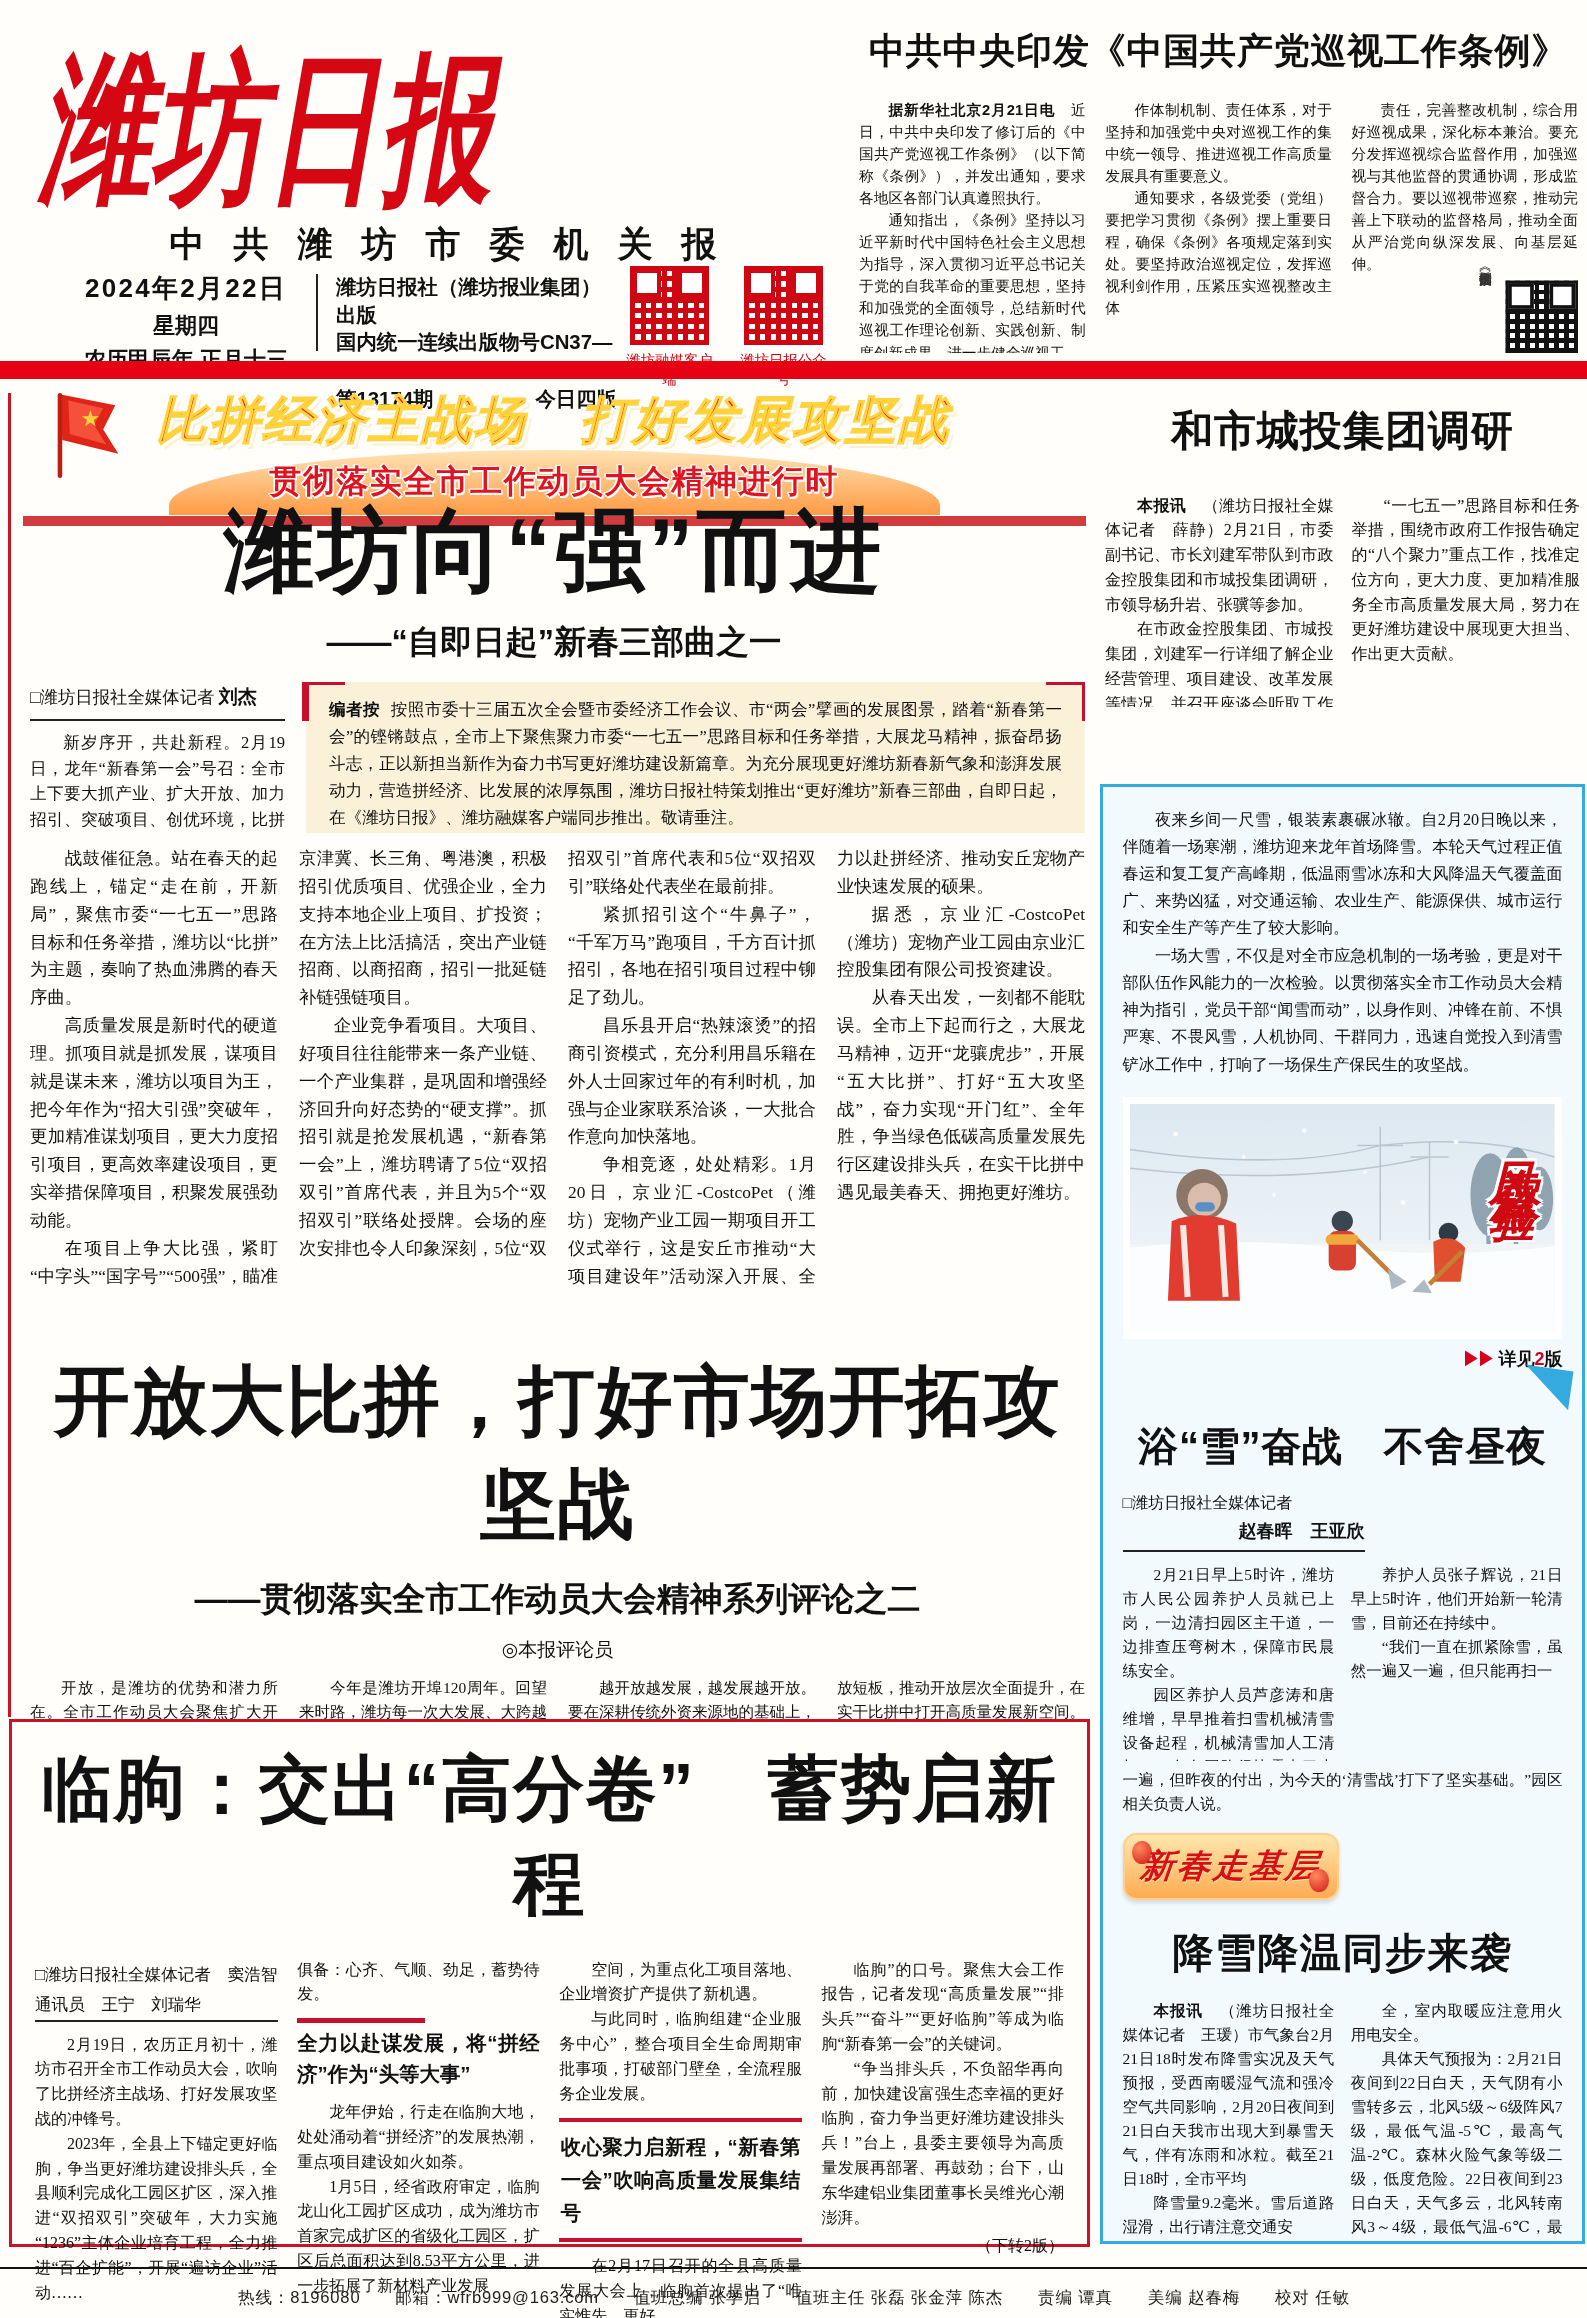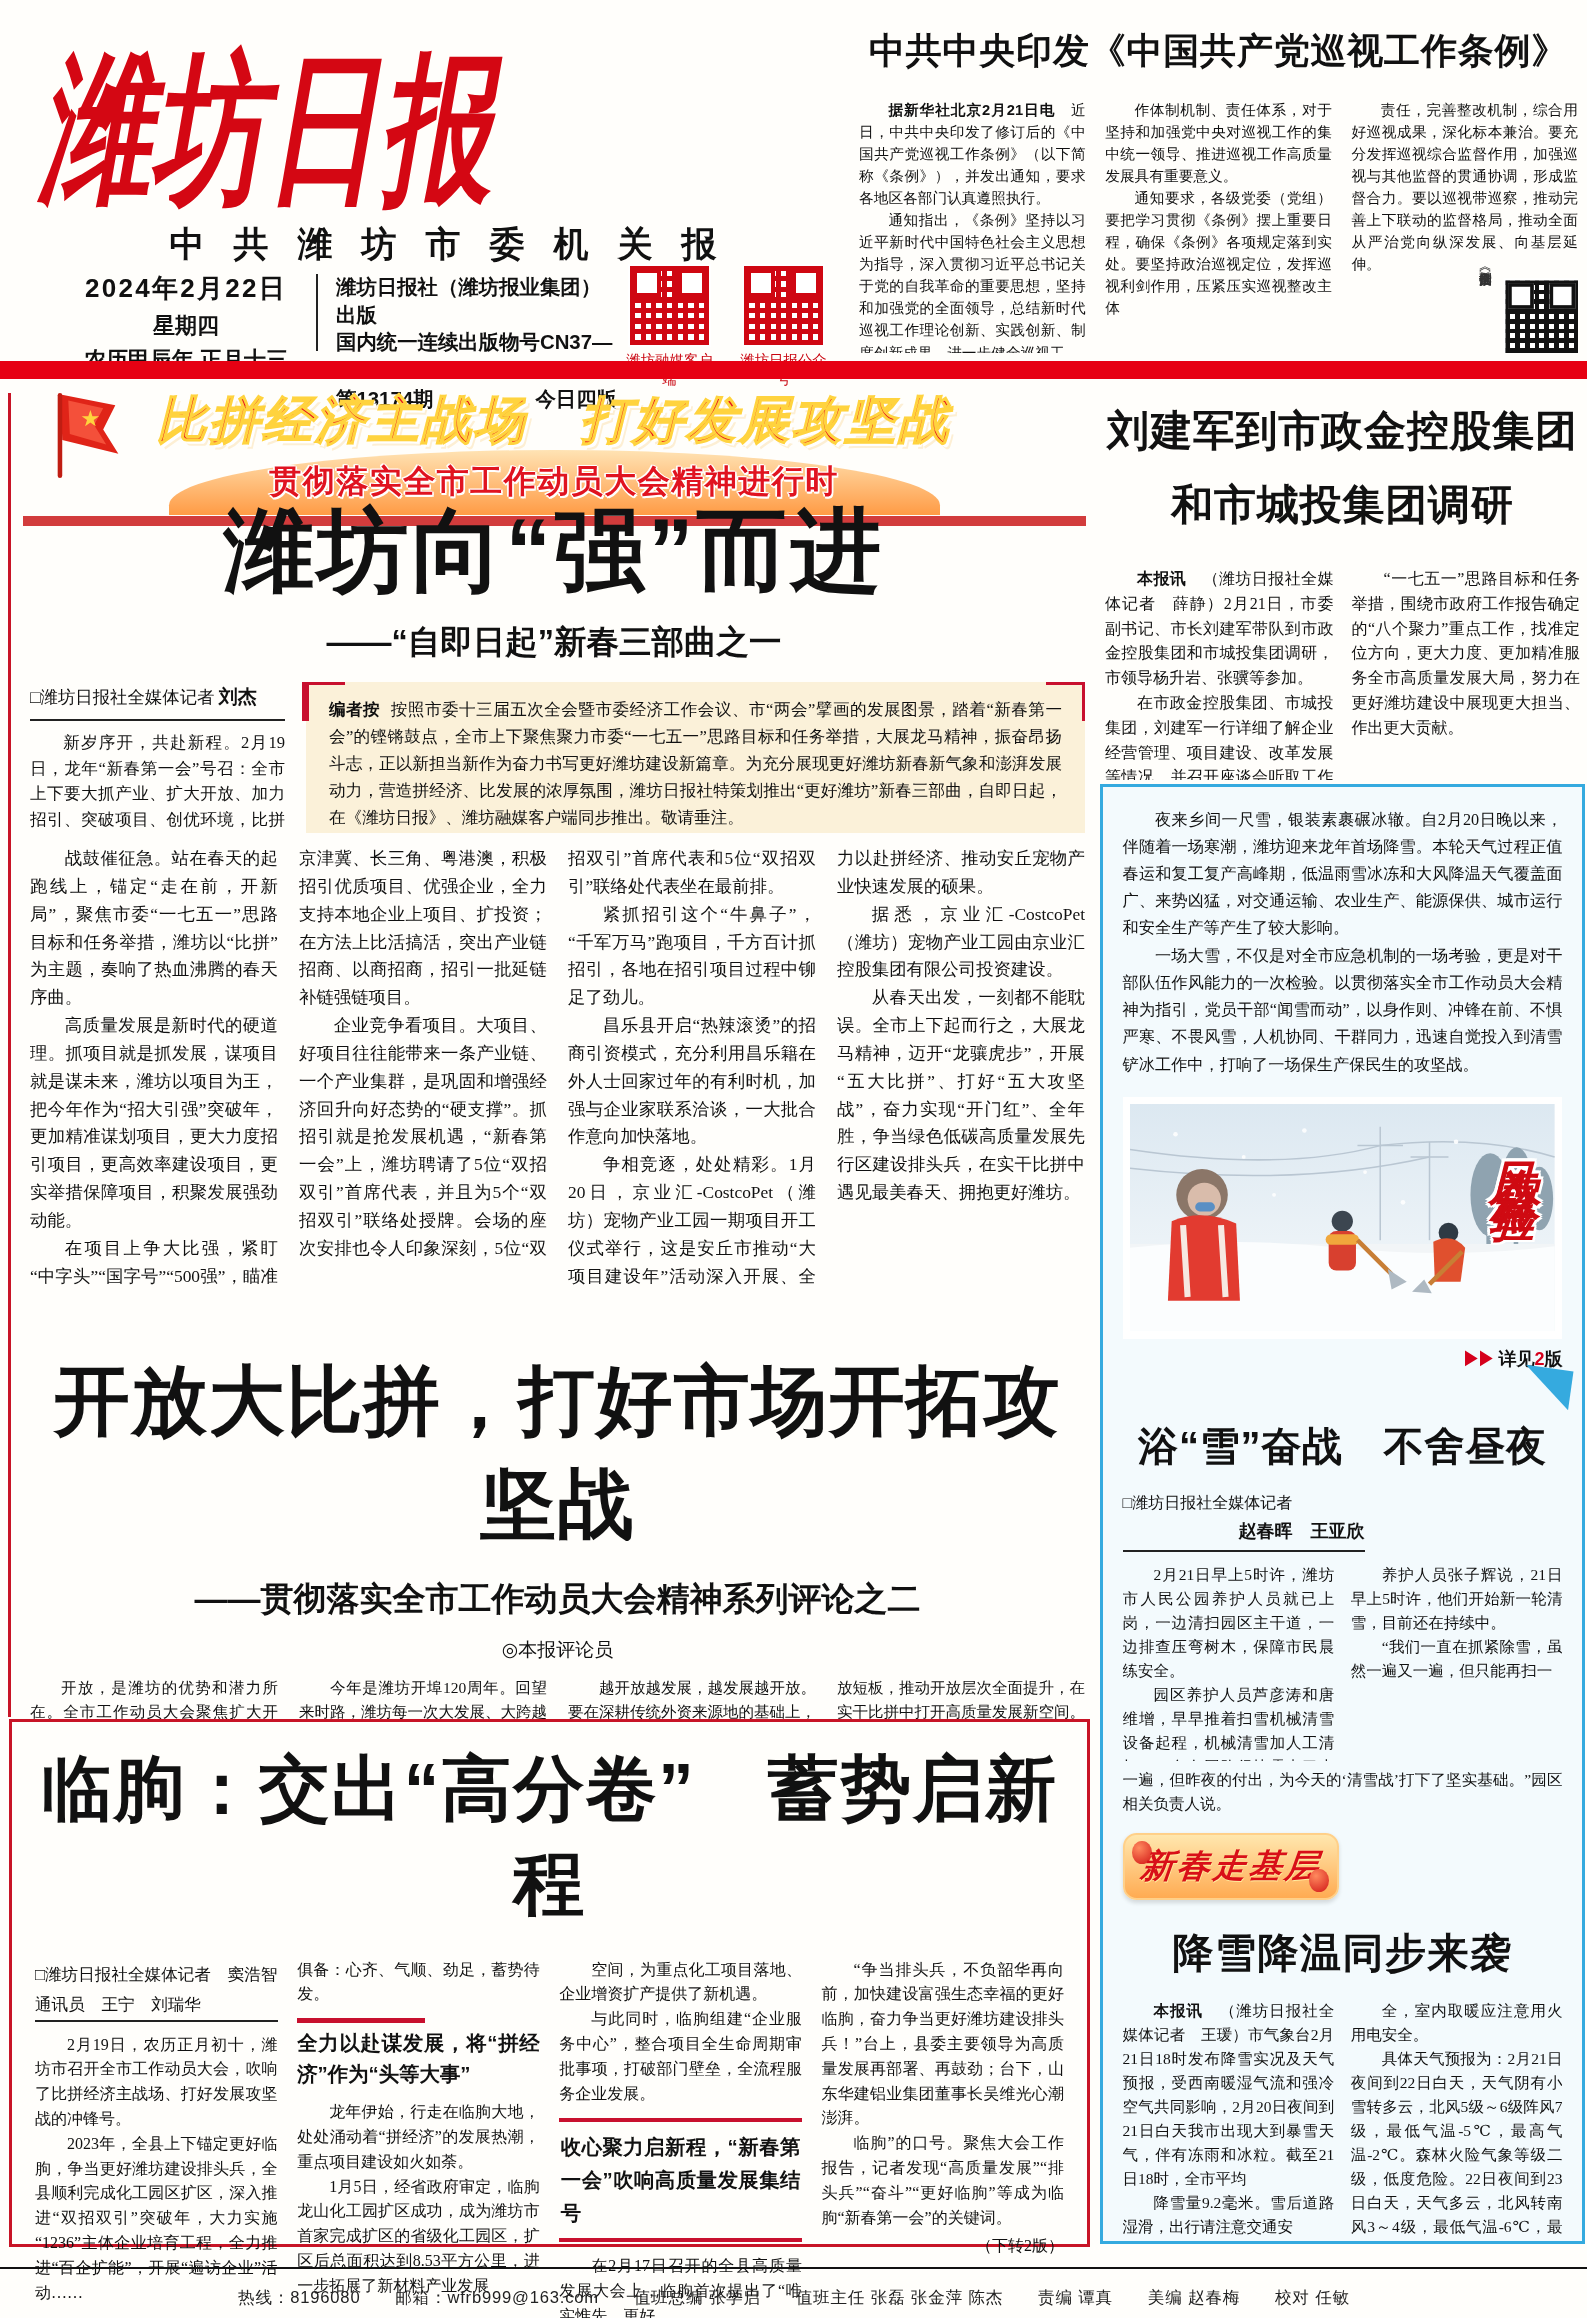--- a/index.html
+++ b/index.html
@@ -292,31 +292,30 @@
             <p>空间，为重点化工项目落地、企业增资扩产提供了新机遇。</p>
             <p>与此同时，临朐组建“企业服务中心”，整合项目全生命周期审批事项，打破部门壁垒，全流程服务企业发展。</p>
           </div>
         <div class="lq-sub2">收心聚力启新程，“新春第一会”吹响高质量发展集结号</div>
         <div>
             <p>在2月17日召开的全县高质量发展大会上，临朐首次提出了“唯实惟先　更好</p>
           </div>
       </div>
       <div class="lq-col">
         <div>
+            <p>临朐”的口号。聚焦大会工作报告，记者发现“高质量发展”“排头兵”“奋斗”“更好临朐”等成为临朐“新春第一会”的关键词。</p>
             <p>“争当排头兵，不负韶华再向前，加快建设富强生态幸福的更好临朐，奋力争当更好潍坊建设排头兵！”台上，县委主要领导为高质量发展再部署、再鼓劲；台下，山东华建铝业集团董事长吴维光心潮澎湃。</p>
-            <p>临朐”的口号。聚焦大会工作报告，记者发现“高质量发展”“排头兵”“奋斗”“更好临朐”等成为临朐“新春第一会”的关键词。</p>
           </div>
         <div class="lq-continued">（下转2版）</div>
       </div>
     </div>
   </div>
 
   <div class="liu">
     <h1>
-      <div>刘建军到市政金控股集团</div>
       <div>和市城投集团调研</div>
     </h1>
     <div class="liu-body">
       <div class="liu-col">
         <p><b>本报讯</b><span>　（潍坊日报社全媒体记者　薛静）2月21日，市委副书记、市长刘建军带队到市政金控股集团和市城投集团调研，市领导杨升岩、张骥等参加。</span></p>
         <p>在市政金控股集团、市城投集团，刘建军一行详细了解企业经营管理、项目建设、改革发展等情况，并召开座谈会听取工作汇报。他指出，市属国有企业要紧紧围绕市委</p>
       </div>
       <div class="liu-col">
         <div>
             <p>“一七五一”思路目标和任务举措，围绕市政府工作报告确定的“八个聚力”重点工作，找准定位方向，更大力度、更加精准服务全市高质量发展大局，努力在更好潍坊建设中展现更大担当、作出更大贡献。</p>

